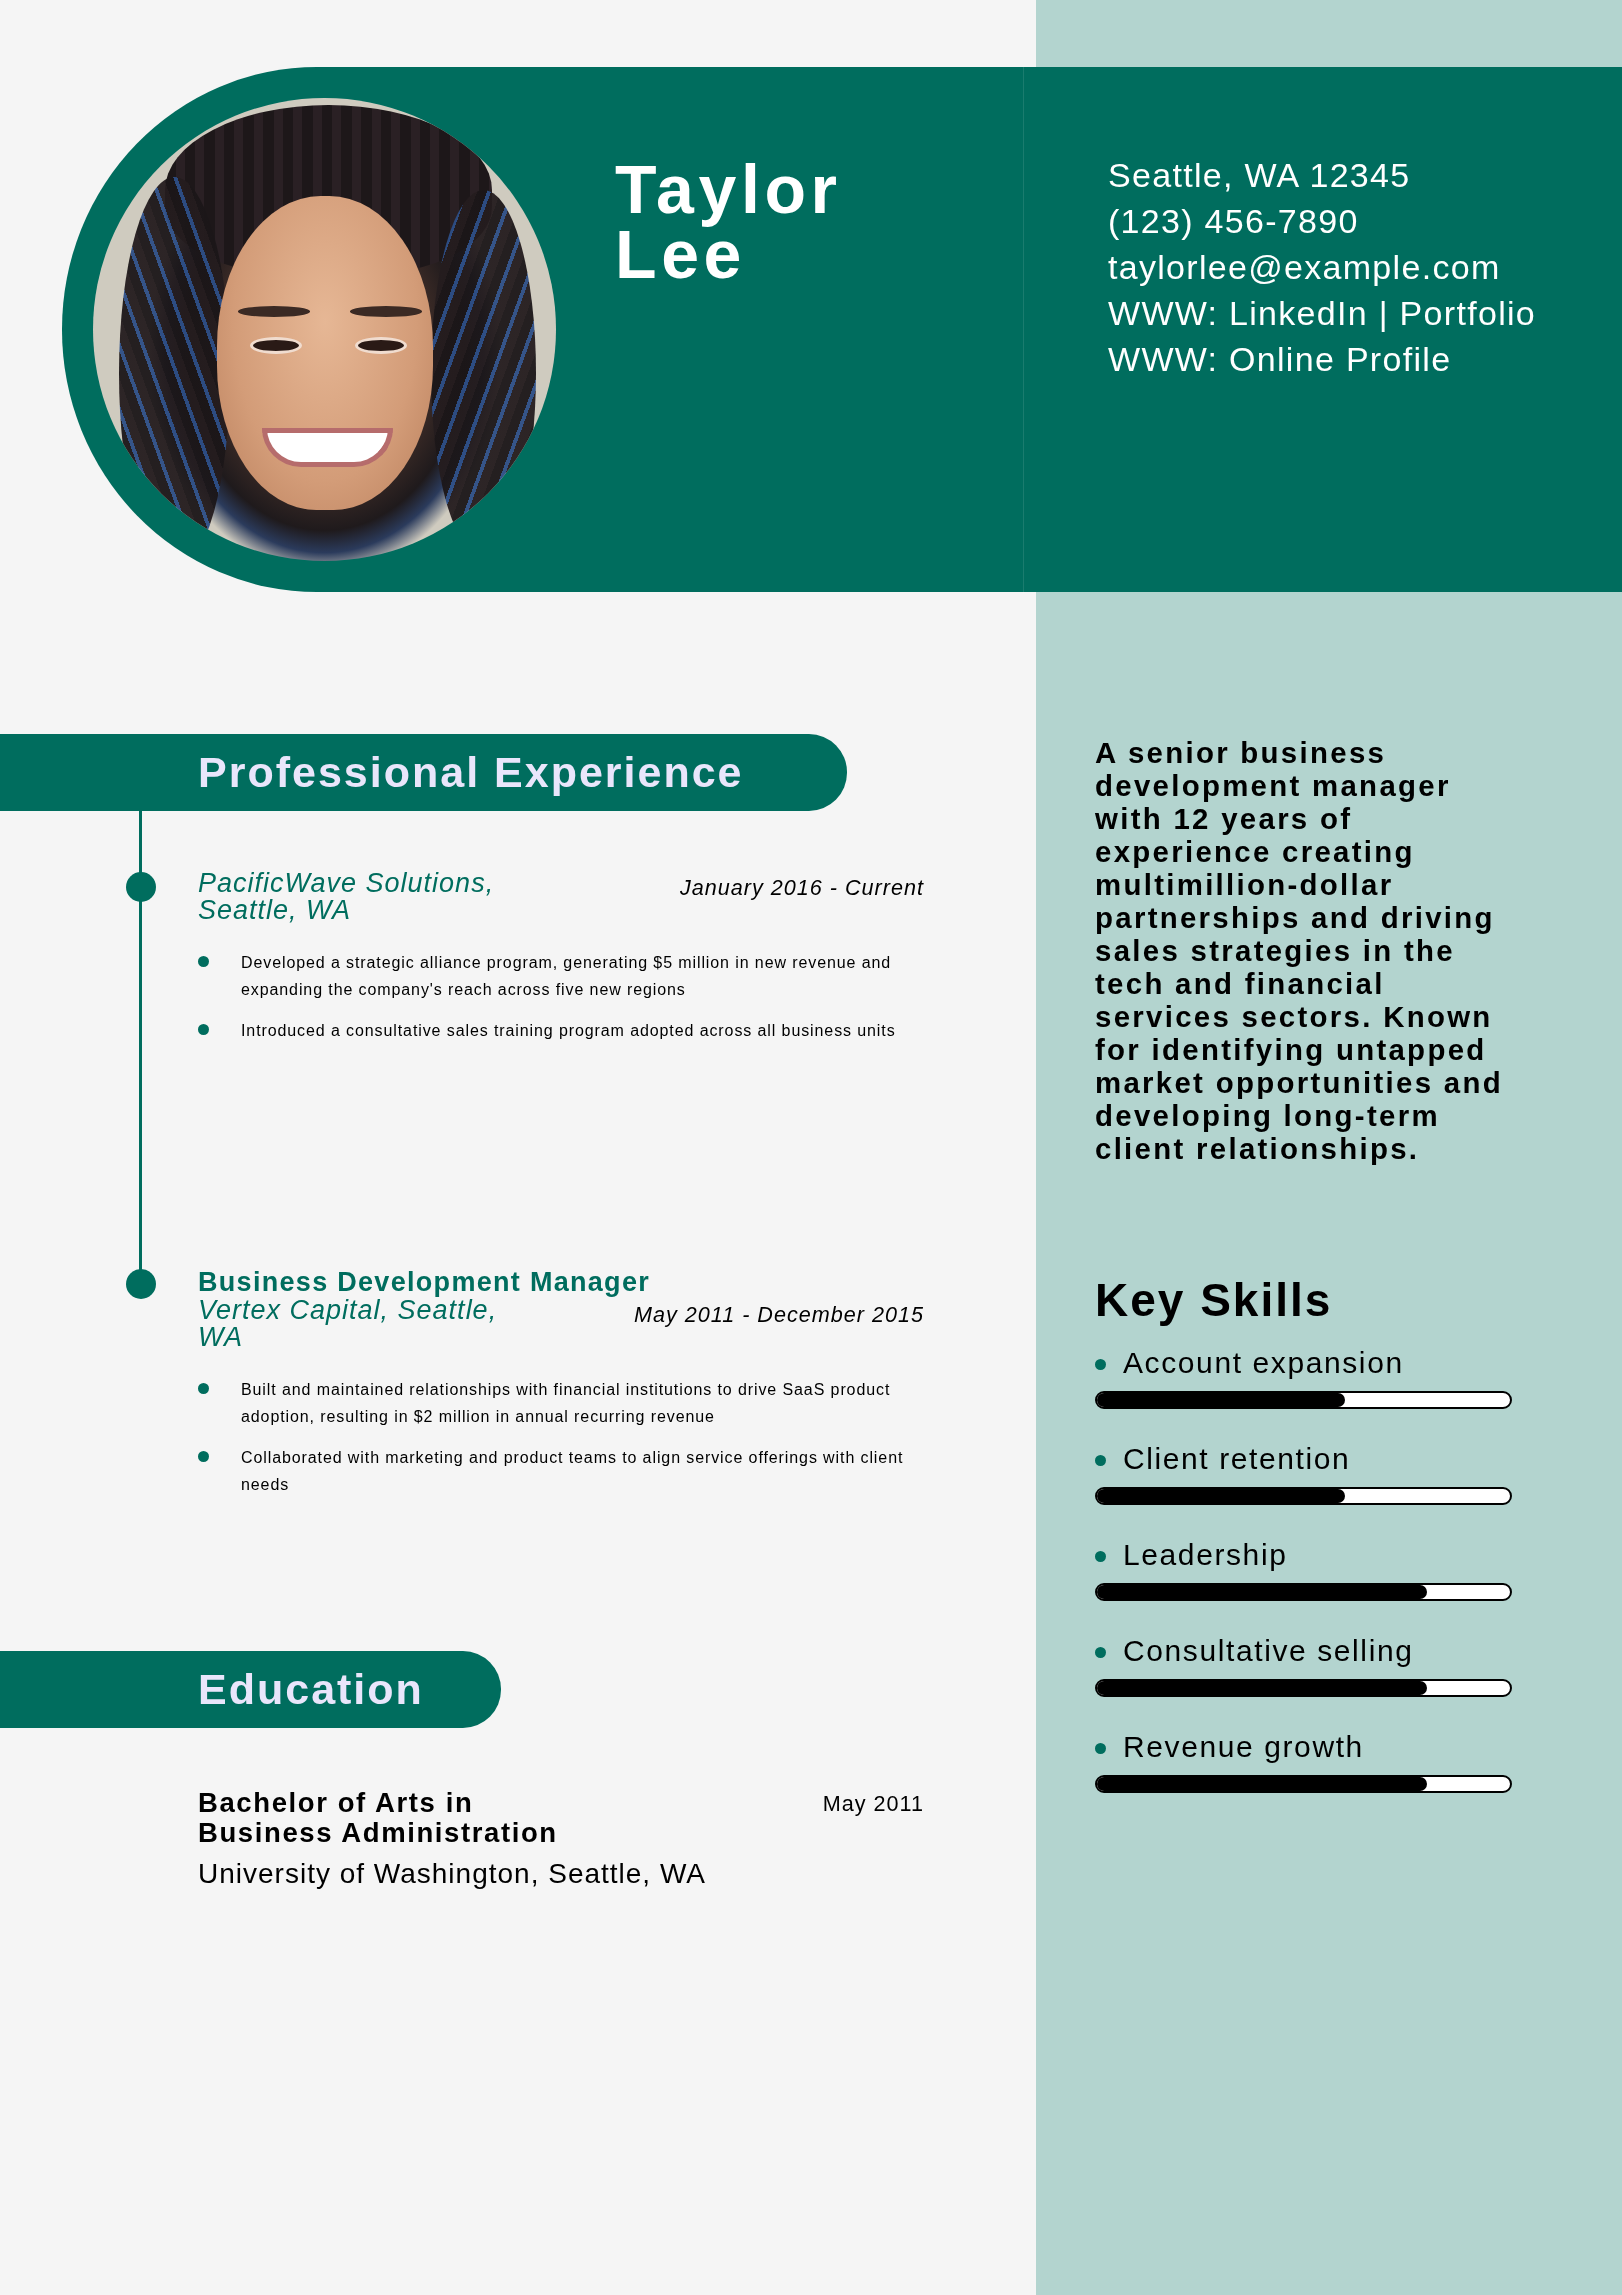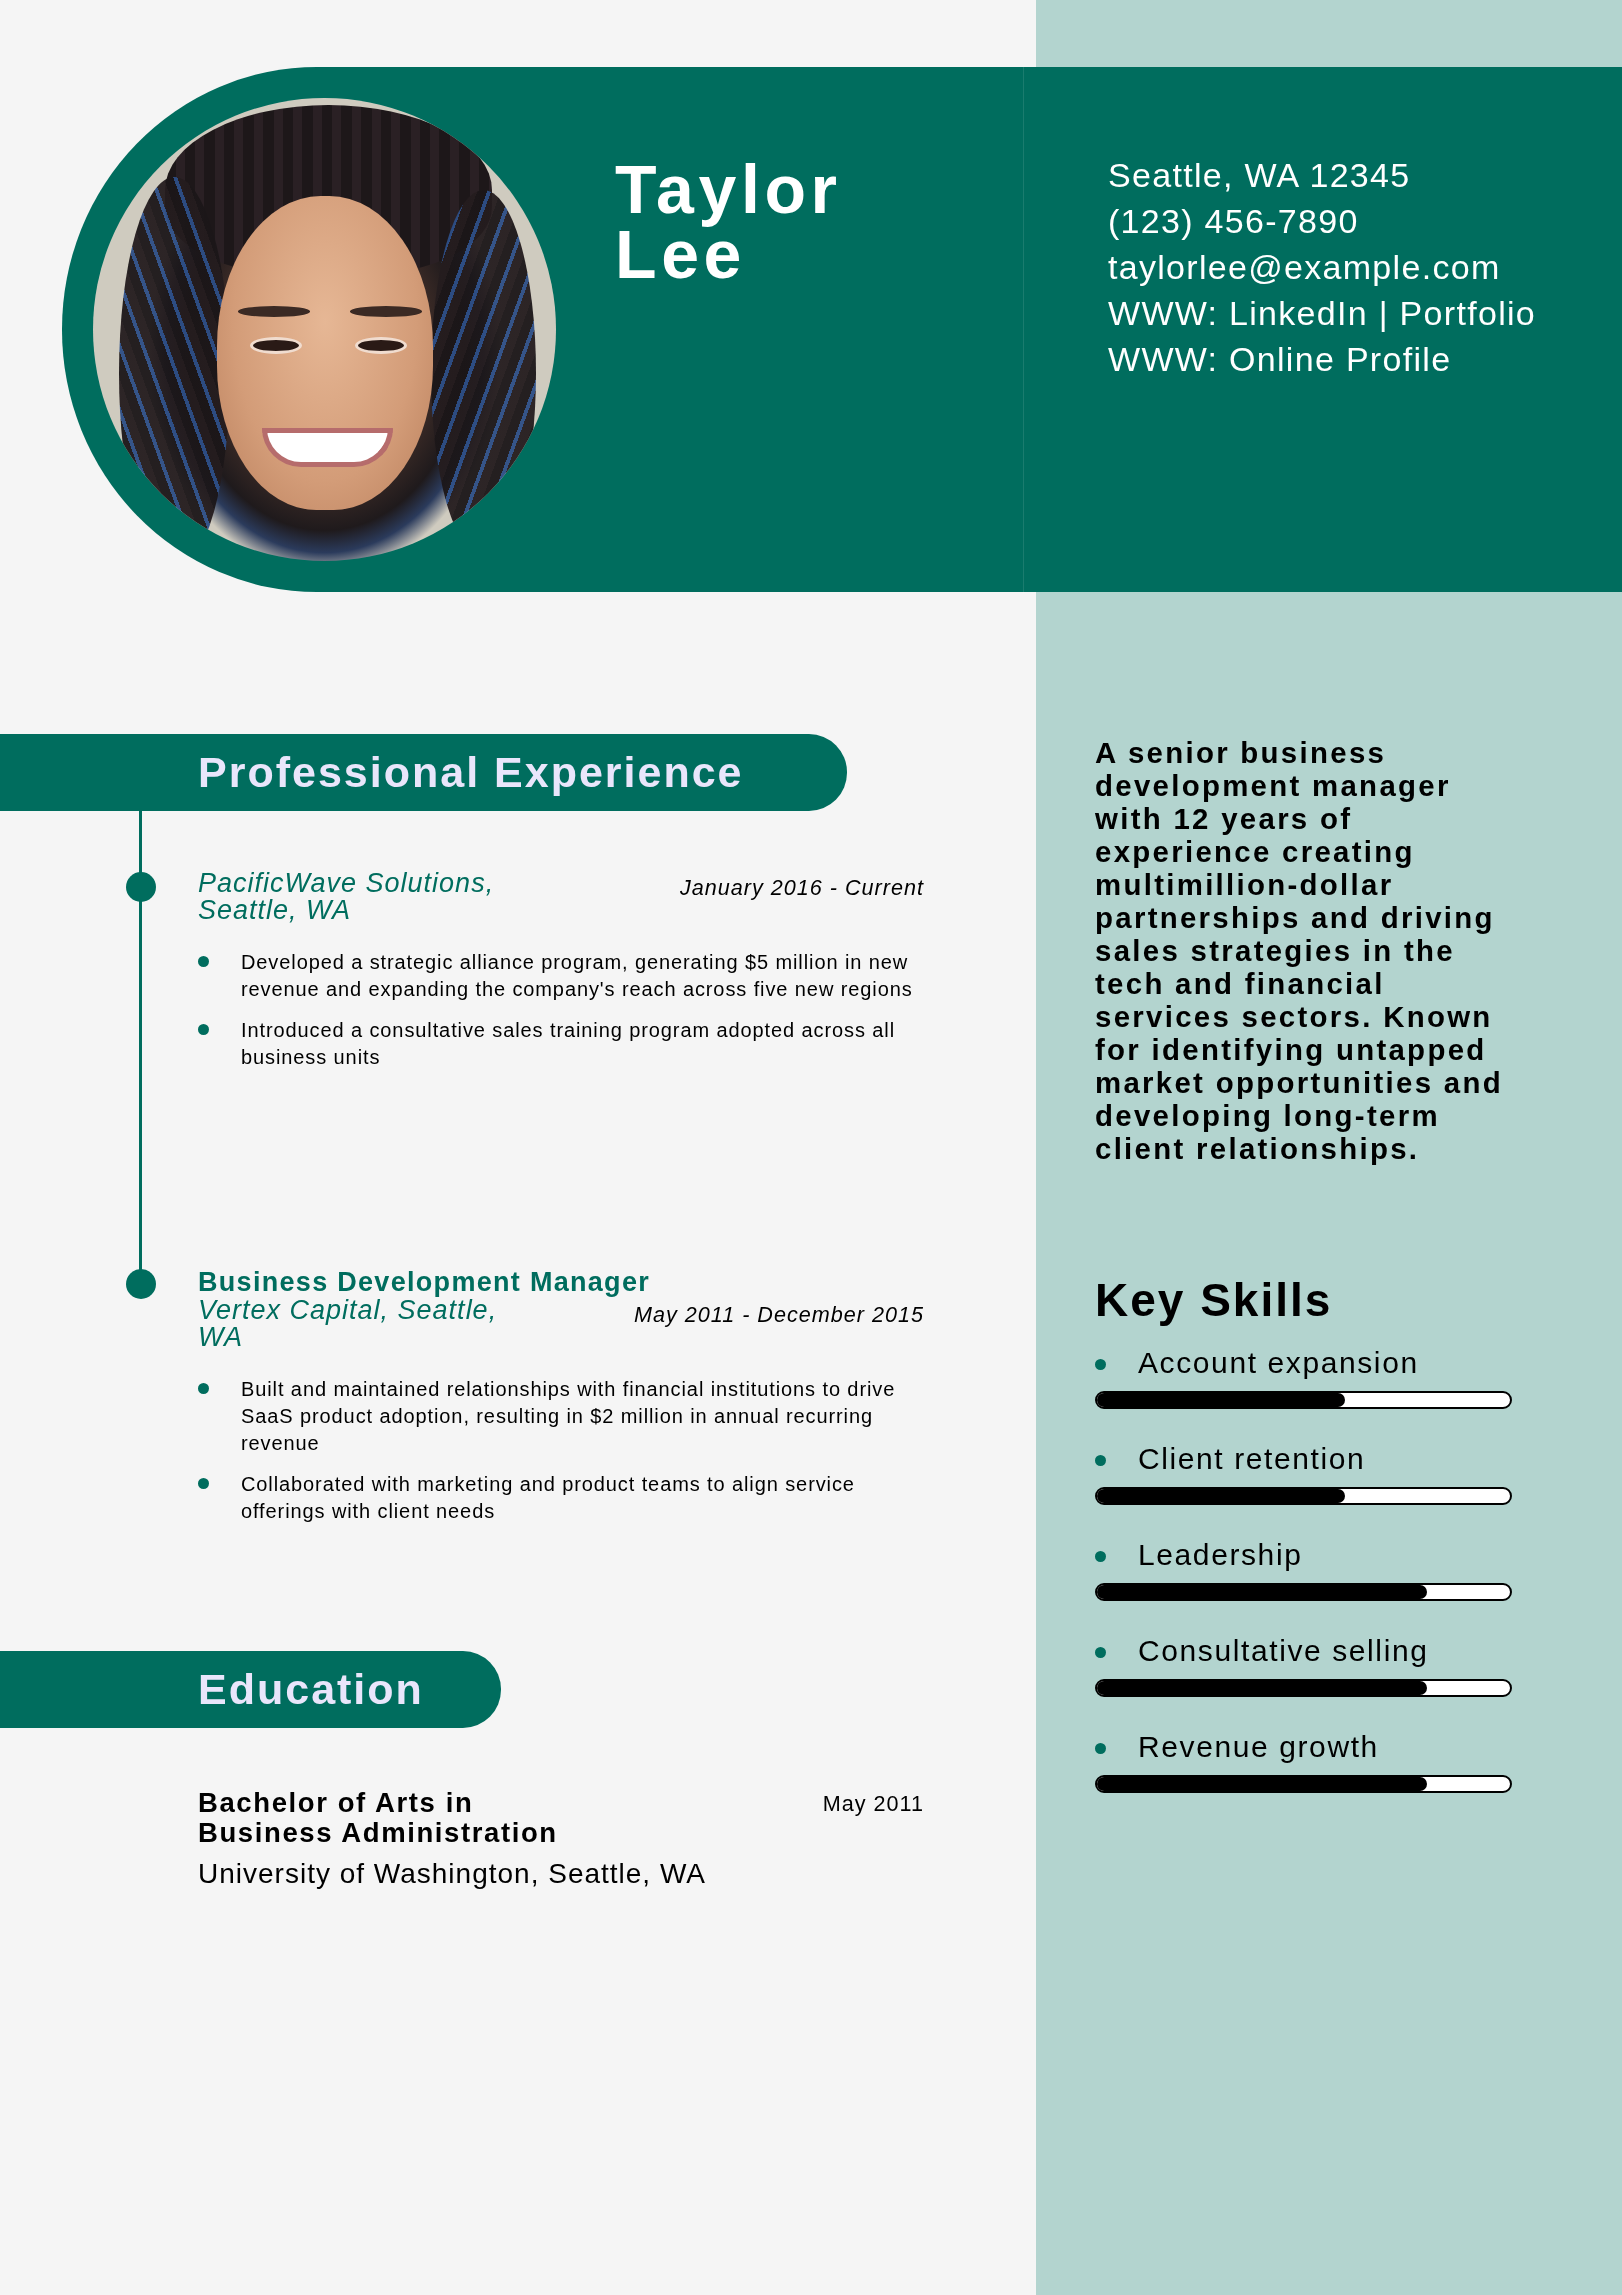--- a/index.html
+++ b/index.html
@@ -44,34 +44,34 @@
 
   .timeline-line { left: 139px; top: 810px; width: 3.3px; height: 474px; background: #006d5e; }
   .timeline-dot { width: 30px; height: 30px; border-radius: 50%; background: #006d5e; }
 
   .job { left: 198px; width: 726px; }
   .job-title { color: #006d5e; font-weight: bold; font-size: 27px; letter-spacing: 1.3px; line-height: 29px; margin: 0; white-space: nowrap; }
   .job-row { position: relative; height: 55px; }
   .job-company { position: absolute; left: 0; top: 0; width: 340px; color: #006d5e; font-style: italic; font-size: 27px; line-height: 27px; letter-spacing: 1px; }
   .job-dates { position: absolute; right: 0; top: 5.2px; font-style: italic; font-size: 21.6px; letter-spacing: 1px; white-space: nowrap; }
   .bullets { list-style: none; margin: 23.6px 0 0 0; padding: 0; }
-  .bullets li { position: relative; padding-left: 43px; font-size: 20px; line-height: 27px; letter-spacing: 0.9px; margin-bottom: 14.4px; }
+  .bullets li { position: relative; padding-left: 43px; font-size: 16px; line-height: 27px; letter-spacing: 0.9px; margin-bottom: 14.4px; }
   .bullets li::before { content: ""; position: absolute; left: 0; top: 7.2px; width: 11px; height: 11px; border-radius: 50%; background: #006d5e; }
 
   .edu { left: 198px; top: 1788px; width: 726px; }
   .edu-degree { font-weight: bold; font-size: 27.5px; line-height: 30px; letter-spacing: 1.6px; width: 366px; margin: 0; }
   .edu-date { position: absolute; right: 0; top: 2.6px; font-size: 21.6px; letter-spacing: 1px; }
   .edu-school { font-size: 28px; line-height: 33px; letter-spacing: 1px; margin-top: 9.2px; }
 
   .summary { left: 1095px; top: 736px; width: 425px; font-weight: bold; font-size: 29.4px; line-height: 33px; letter-spacing: 2.3px; margin: 0; }
   .skills-title { left: 1095px; top: 1271px; font-weight: bold; font-size: 46px; letter-spacing: 2px; margin: 0; line-height: 59px; }
   .skills { left: 1095px; top: 1341px; width: 419px; }
   .skill { position: relative; height: 96px; }
   .skill-dot { position: absolute; left: 0; top: 17.7px; width: 11px; height: 11px; border-radius: 50%; background: #006d5e; }
-  .skill-label { position: absolute; left: 43px; top: 5.2px; font-size: 30px; line-height: 34px; letter-spacing: 1.6px; white-space: nowrap; }
+  .skill-label { position: absolute; left: 28px; top: 5.2px; font-size: 30px; line-height: 34px; letter-spacing: 1.6px; white-space: nowrap; }
   .skill-bar { position: absolute; left: 0; top: 50px; width: 417px; height: 18.3px; border: 2.6px solid #000; border-radius: 11.8px; box-sizing: border-box; background: #fff; overflow: hidden; }
   .skill-fill { position: absolute; left: 0; top: 0; height: 100%; background: #000; border-radius: 0 9.2px 9.2px 0; }
 </style>
 </head>
 <body>
 
 <div class="abs sidebar-bg"></div>
 <div class="abs header-band"></div>
 <div class="abs header-seam"></div>
 

